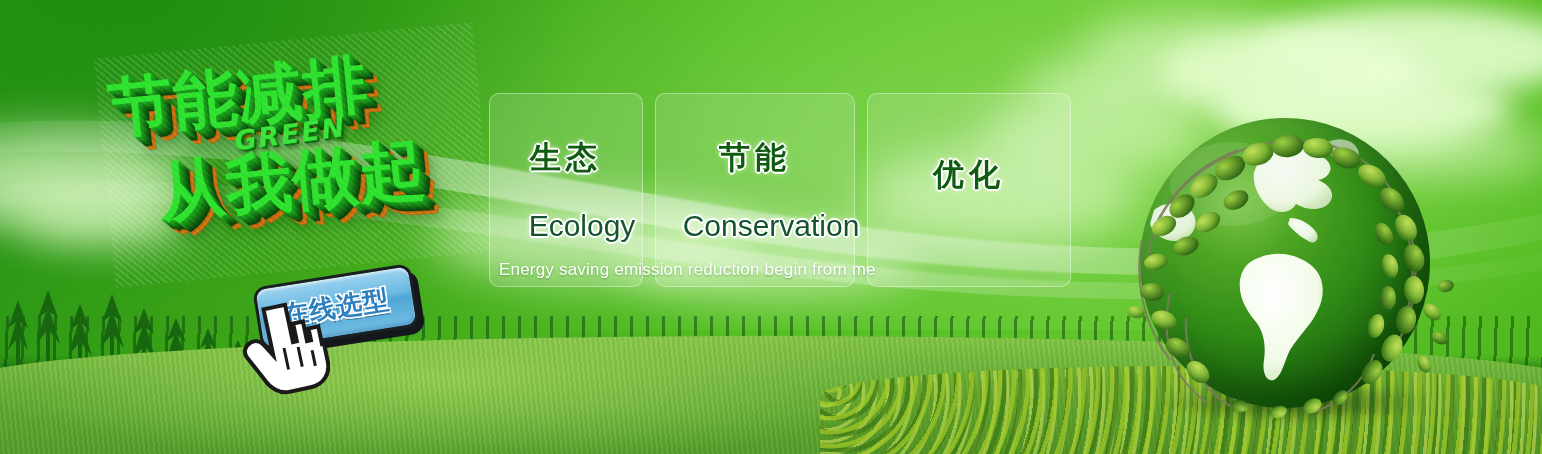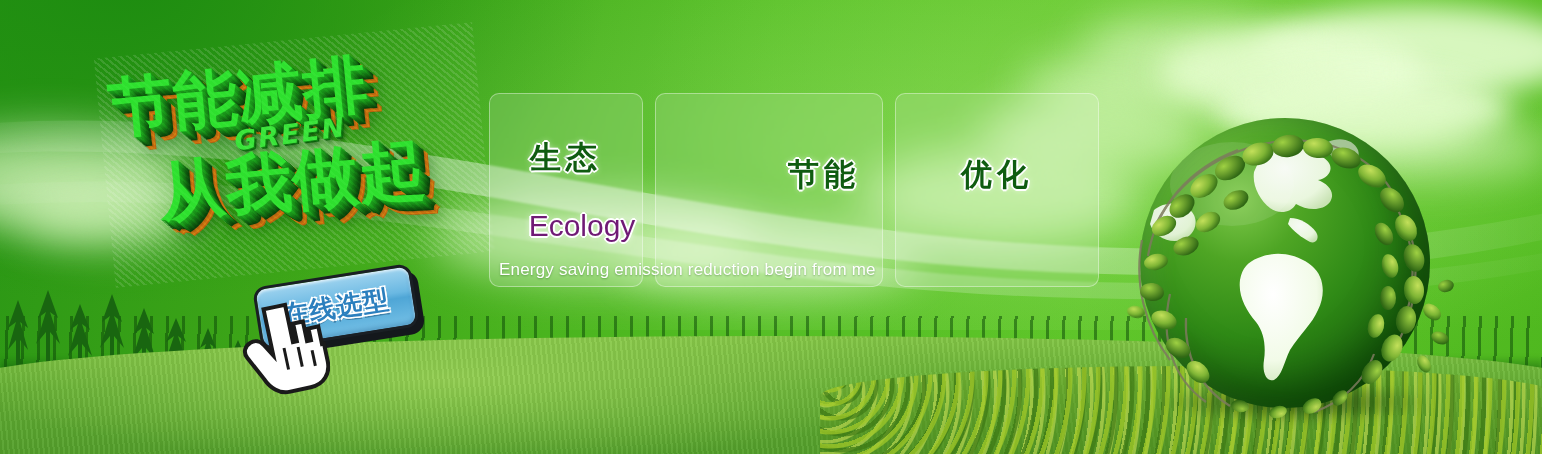--- a/index.html
+++ b/index.html
@@ -137,34 +137,34 @@
   .card {
     background:rgba(255,255,255,.14);
     border:1px solid rgba(255,255,255,.38);
     border-radius:10px;
     display:flex; flex-direction:column;
     align-items:center; justify-content:center;
     padding:0 22px;
     backdrop-filter:blur(1px);
   }
   .card.w1 { width:154px; }
-  .card.w2 { width:228px;align-items:flex-end; }
+  .card.w2 { width:200px; }
   .card.w3 { width:204px; }
   .card-cn {
     font-family:"DejaVu Sans", sans-serif;
     font-size:31px; font-weight:bold; color:#0f5c10;
     letter-spacing:5px; margin-bottom:30px;
     text-shadow:
       -1px -1px 0 #fff, 1px -1px 0 #fff, -1px 1px 0 #fff, 1px 1px 0 #fff,
       -2px 0 0 #fff, 2px 0 0 #fff, 0 -2px 0 #fff, 0 2px 0 #fff,
       0 0 6px rgba(255,255,255,.9);
   }
   .card-en {
     font-family:"Liberation Sans", sans-serif;
-    font-size:30px; color:#701a75; white-space:nowrap;
+    font-size:30px; color:#14532d; white-space:nowrap;
     text-shadow:
       -1px -1px 0 #fff, 1px -1px 0 #fff, -1px 1px 0 #fff, 1px 1px 0 #fff,
       -2px 0 0 #fff, 2px 0 0 #fff, 0 -2px 0 #fff, 0 2px 0 #fff,
       0 0 7px rgba(255,255,255,.95);
     padding-left: 32px;
   }
 
   
   .tagline {
     position:absolute; left:499px; top:260px;
@@ -303,20 +303,21 @@
     <div class="hl-texture"></div>
   </div>
 
   <div class="cards">
     <div class="card w1">
       <div class="card-cn">生态</div>
       <div class="card-en">Ecology</div>
     </div>
     <div class="card w2">
       <div class="card-cn">节能</div>
+      <div class="card-en">Conservation</div>
     </div>
     <div class="card w3">
       <div class="card-cn">优化</div>
     </div>
   </div>
 
   <div class="tagline">Energy saving emission reduction begin from me</div>
 
   <div class="btn-wrap">
     <div class="btn-shadow"></div>

